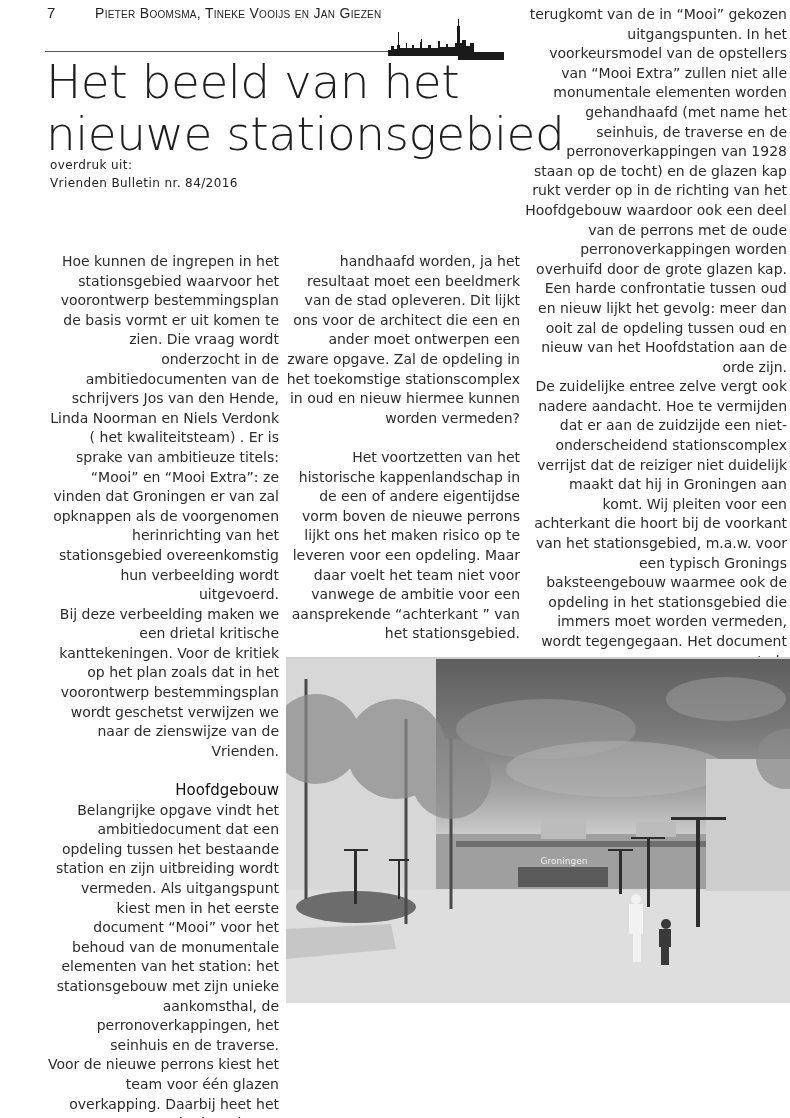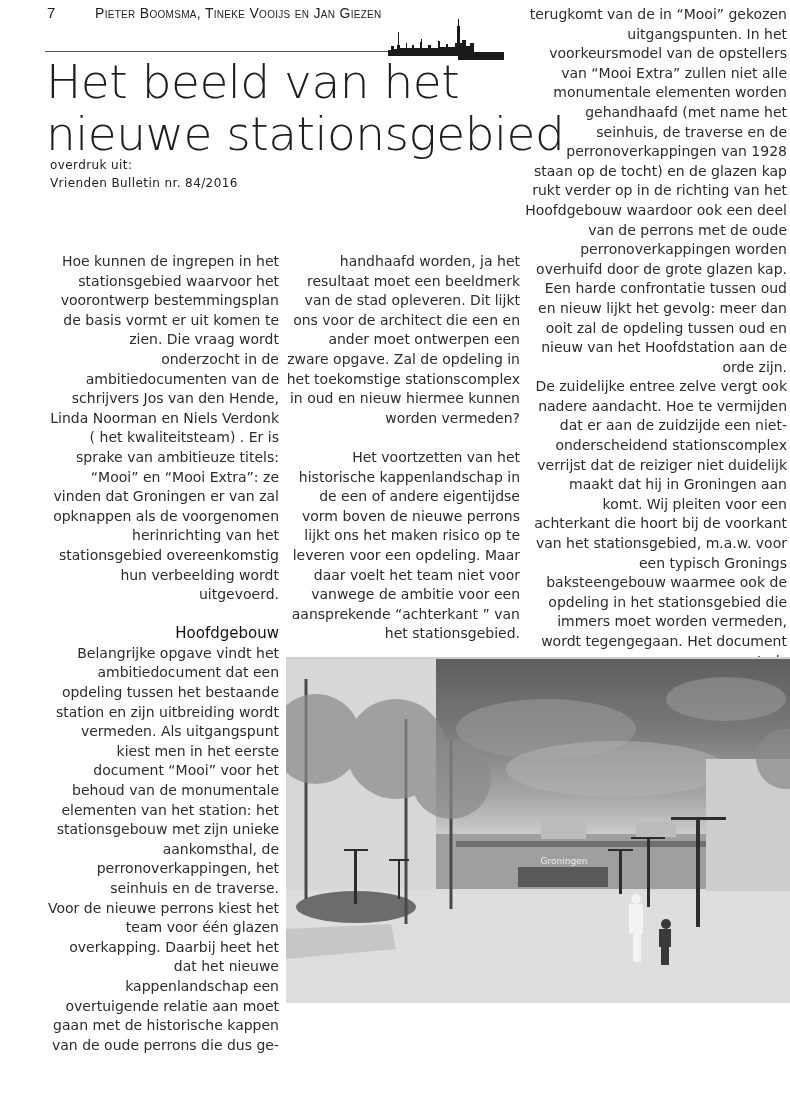--- a/index.html
+++ b/index.html
@@ -57,20 +57,21 @@
   <span>nieuwe stationsgebied</span>
 </h1>
 
 <div class="reprint">
   <span>overdruk uit:</span>
   <span>Vrienden Bulletin nr. 84/2016</span>
 </div>
 
 <div class="col col1">
   <p>Hoe kunnen de ingrepen in het stationsgebied waarvoor het voorontwerp bestemmingsplan de basis vormt er uit komen te zien. Die vraag wordt onderzocht in de ambitiedocumenten van de schrijvers Jos van den Hende, Linda Noorman en Niels Verdonk ( het kwaliteitsteam) . Er is sprake van ambitieuze titels: “Mooi” en “Mooi Extra”: ze vinden dat Groningen er van zal opknappen als de voorgenomen herinrichting van het stationsgebied overeenkomstig hun verbeelding wordt uitgevoerd.</p>
+  <p>Bij deze verbeelding maken we een drietal kritische kanttekeningen. Voor de kritiek op het plan zoals dat in het voorontwerp bestemmingsplan wordt geschetst verwijzen we naar de zienswijze van de Vrienden.</p>
   <div class="gap"></div>
   <p class="subhead">Hoofdgebouw</p>
   <p>Belangrijke opgave vindt het ambitiedocument dat een opdeling tussen het bestaande station en zijn uitbreiding wordt vermeden. Als uitgangspunt kiest men in het eerste document “Mooi” voor het behoud van de monumentale elementen van het station: het stationsgebouw met zijn unieke aankomsthal, de perronoverkappingen, het seinhuis en de traverse.</p>
   <p>Voor de nieuwe perrons kiest het team voor één glazen overkapping. Daarbij heet het dat het nieuwe kappenlandschap een overtuigende relatie aan moet gaan met de historische kappen van de oude perrons die dus ge-</p>
 </div>
 
 <div class="col col2">
   <p>handhaafd worden, ja het resultaat moet een beeldmerk van de stad opleveren. Dit lijkt ons voor de architect die een en ander moet ontwerpen een zware opgave. Zal de opdeling in het toekomstige stationscomplex in oud en nieuw hiermee kunnen worden vermeden?</p>
   <div class="gap"></div>
   <p>Het voortzetten van het historische kappenlandschap in de een of andere eigentijdse vorm boven de nieuwe perrons lijkt ons het maken risico op te leveren voor een opdeling. Maar daar voelt het team niet voor vanwege de ambitie voor een aansprekende “achterkant ” van het stationsgebied.</p>

